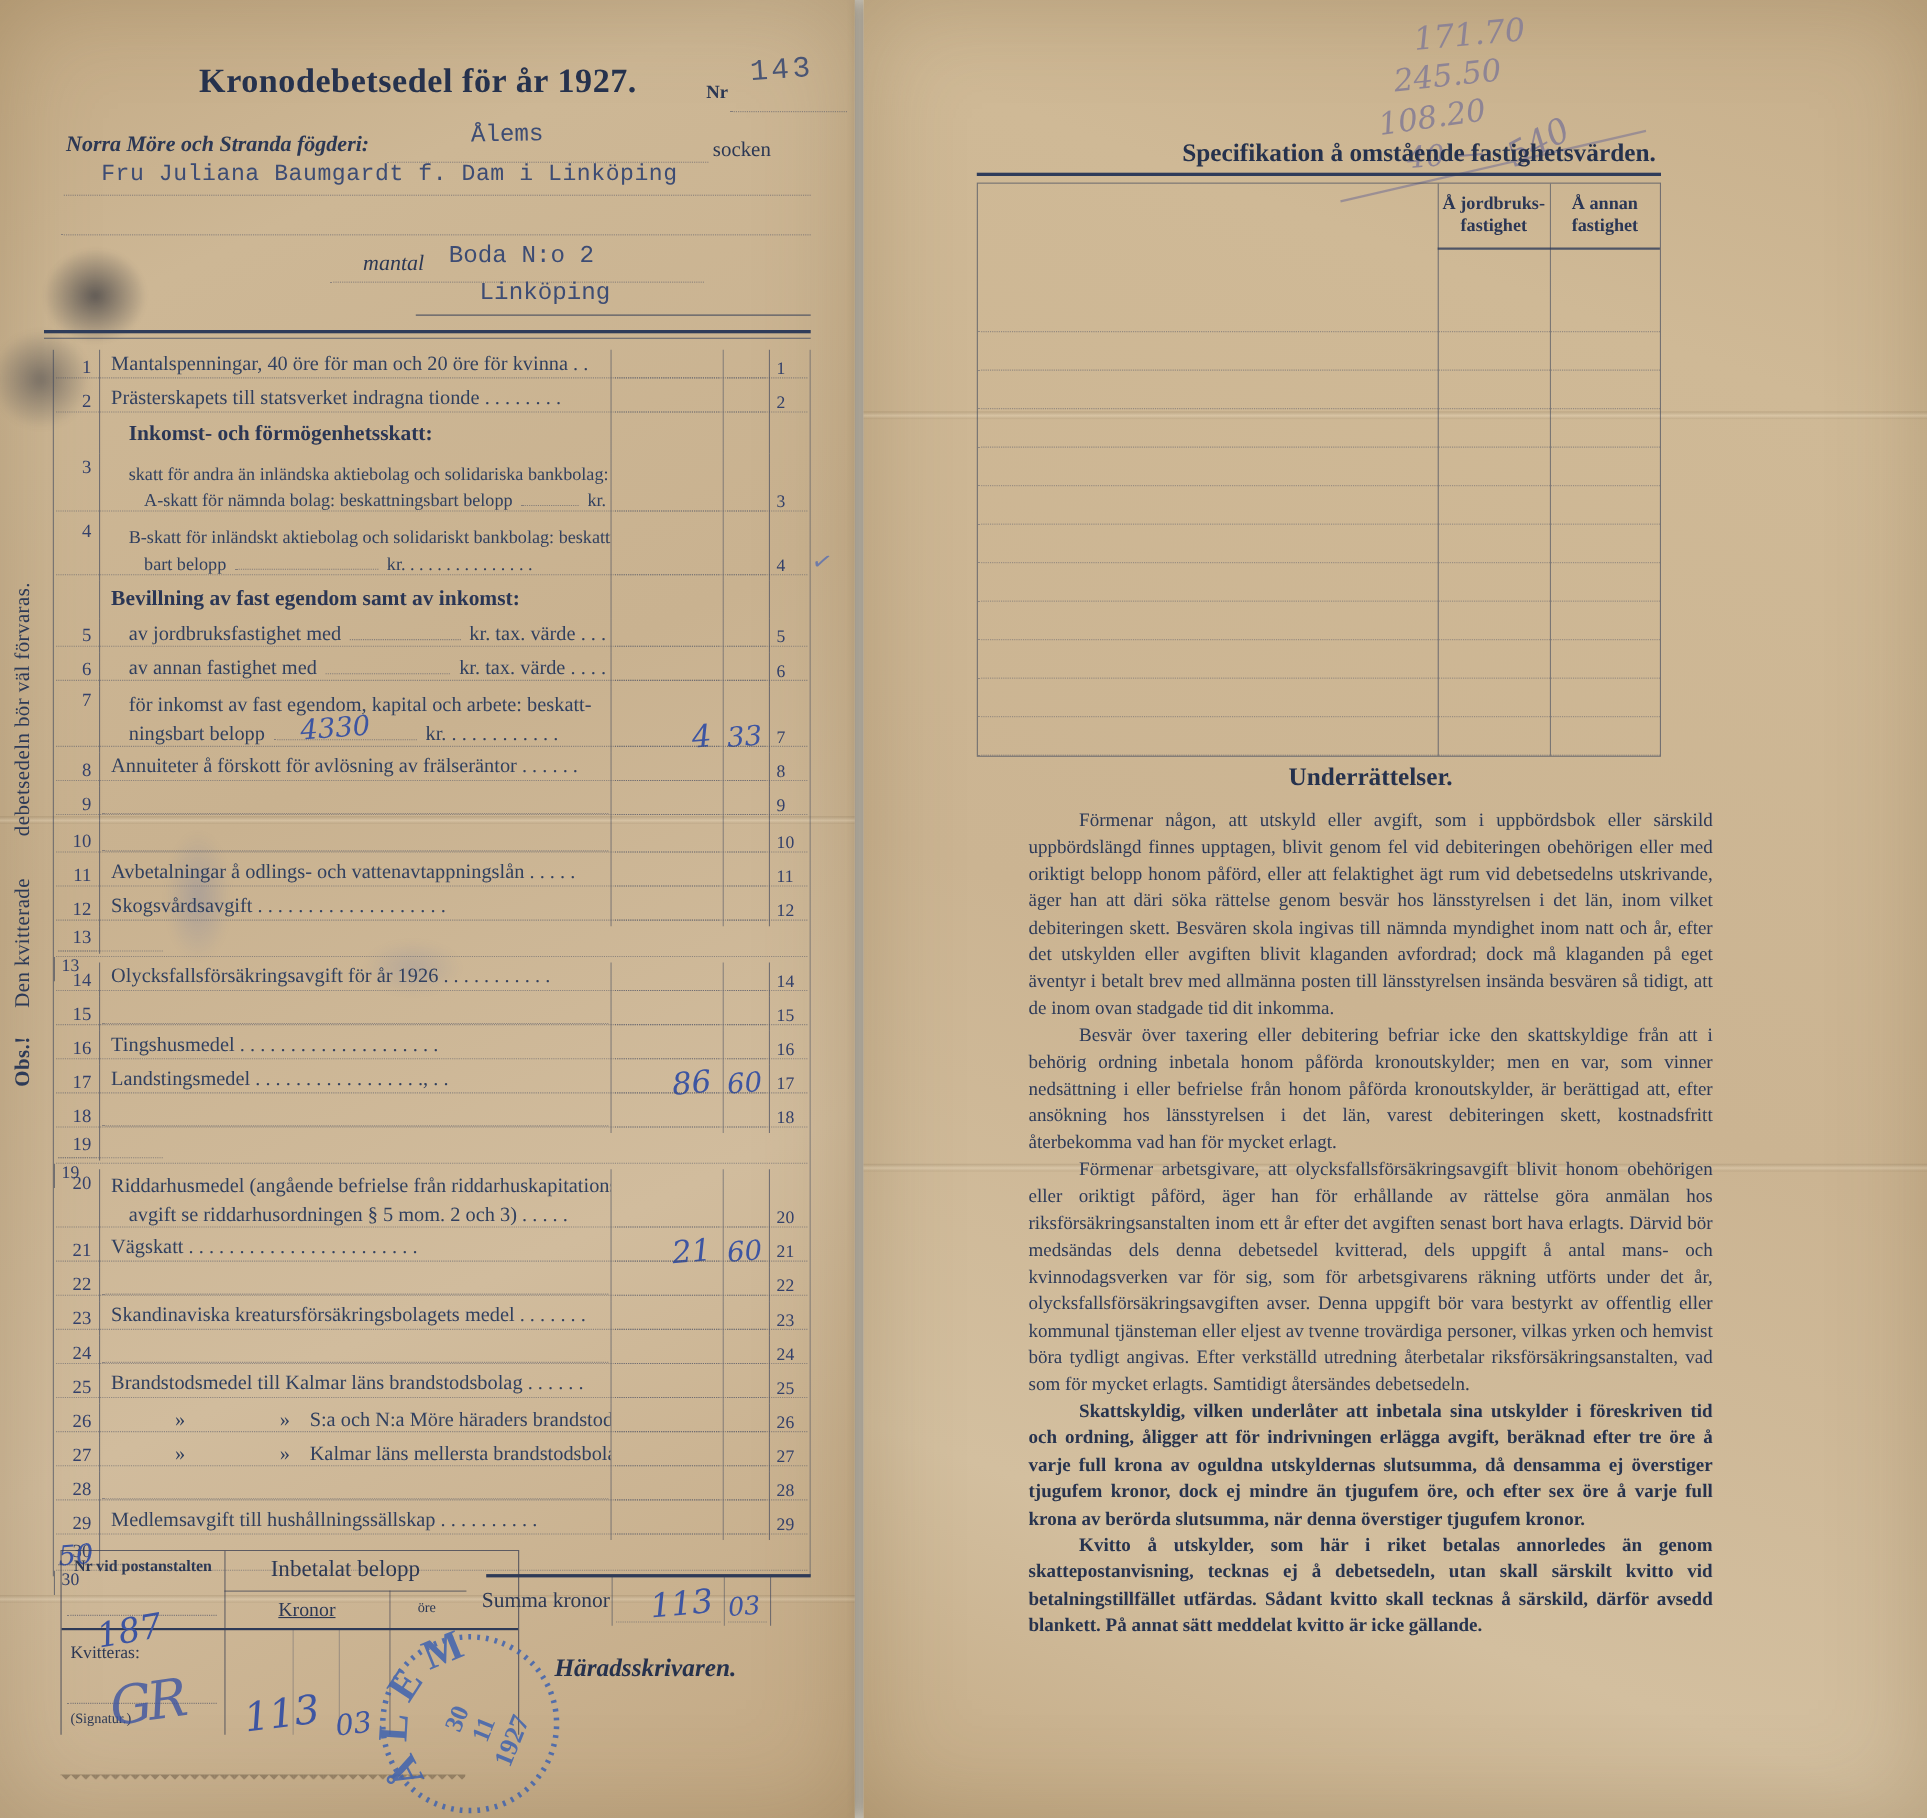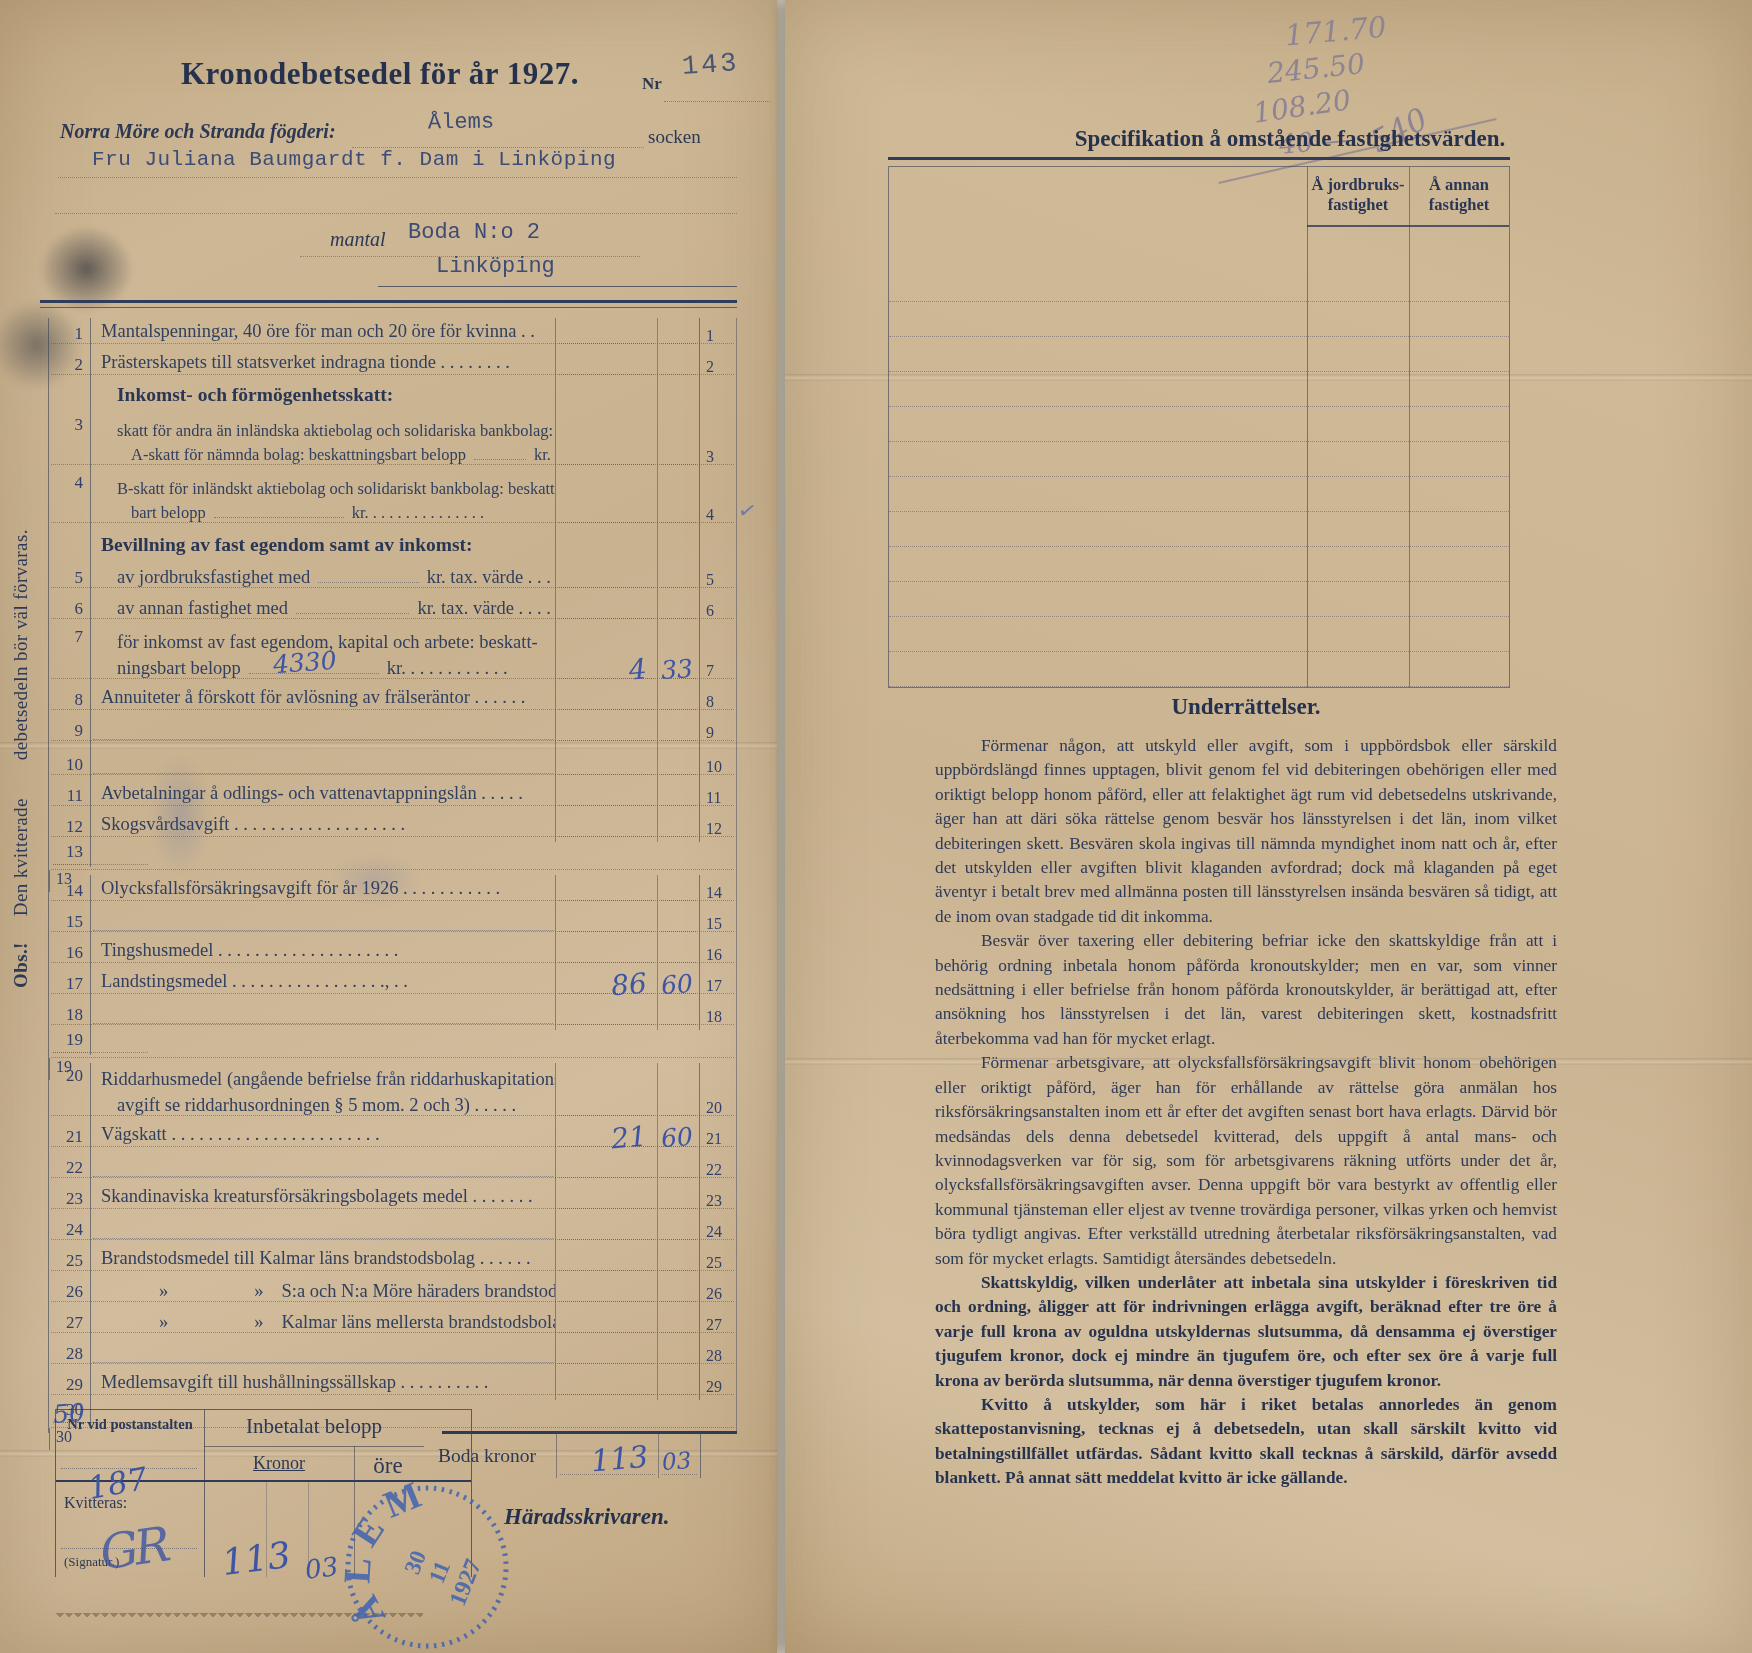--- a/index.html
+++ b/index.html
@@ -67,21 +67,21 @@
   .summa .ck .hw{font-size:30px;bottom:2px;} .summa .co .hw{font-size:23px;bottom:4px;}
   .summa .ck:after,.summa .co:after{content:"";position:absolute;left:3px;right:3px;bottom:3px;border-bottom:1.6px dotted rgba(75,80,100,.5);}
 
   
   .stub{position:absolute;left:55px;top:1409px;width:417px;height:168px;border:1.6px solid rgba(55,60,80,.75);border-bottom:none;box-sizing:border-box;}
   .stub .vdiv{position:absolute;left:148px;top:0;bottom:0;border-left:1.3px solid rgba(55,60,80,.7);}
   .stub .hleft{position:absolute;left:0;top:6px;width:148px;text-align:center;font-size:14.5px;font-weight:bold;color:#2c3854;}
   .stub .hright{position:absolute;left:148px;top:4px;width:220px;text-align:center;font-size:21px;color:#2c3854;}
   .stub .subrow{position:absolute;left:148px;top:36px;width:220px;height:34px;border-top:1.2px solid rgba(55,60,80,.6);box-sizing:border-box;}
   .stub .kron{position:absolute;left:0;top:6px;width:150px;text-align:center;font-size:18px;color:#2c3854;text-decoration:underline;}
-  .stub .oere{position:absolute;left:150px;top:6px;width:68px;text-align:center;font-size:23px;color:#2c3854;}
+  .stub .oere{position:absolute;left:150px;top:6px;width:68px;text-align:center;font-size:13px;color:#2c3854;}
   .stub .odiv{position:absolute;left:298px;top:36px;bottom:0;border-left:1.2px solid rgba(55,60,80,.55);}
   .stub .heavy{position:absolute;left:0;right:0;top:70px;border-top:2.6px solid #2e3a57;}
   .stub .kvit{position:absolute;left:8px;top:84px;font-size:16px;color:#2c3854;}
   .stub .kdots{position:absolute;left:5px;top:138px;width:136px;border-bottom:1.4px dotted rgba(75,80,100,.6);}
   .stub .sig{position:absolute;left:8px;top:144px;font-size:13px;color:#2c3854;}
   .stub .ndots{position:absolute;left:5px;top:58px;width:136px;border-bottom:1.4px dotted rgba(75,80,100,.6);}
   .stub .fd1{position:absolute;left:210px;top:70px;bottom:0;border-left:1px solid rgba(75,80,100,.35);}
   .stub .fd2{position:absolute;left:252px;top:70px;bottom:0;border-left:1px solid rgba(75,80,100,.35);}
   .zz{position:absolute;left:55px;top:1613px;width:368px;height:8px;opacity:.75;
       background:linear-gradient(135deg, rgba(80,66,50,.55) 25%, transparent 26%) -4px 0/9px 9px,
@@ -482,21 +482,21 @@
         <div class="co">
           <span class="hw">50</span>
         </div>
         <div class="cr">30</div>
       </div>
   </div>
 
   <div class="sumrule"></div>
   <div class="summa">
     <div class="sp"></div>
-    <div class="slabel">Boda kronor</div>
+    <div class="slabel">Summa kronor</div>
     <div class="ck">
         <span class="hw">113</span>
       </div>
     <div class="co">
         <span class="hw">03</span>
       </div>
     <div class="cr"></div>
   </div>
 
   <div class="stub">

